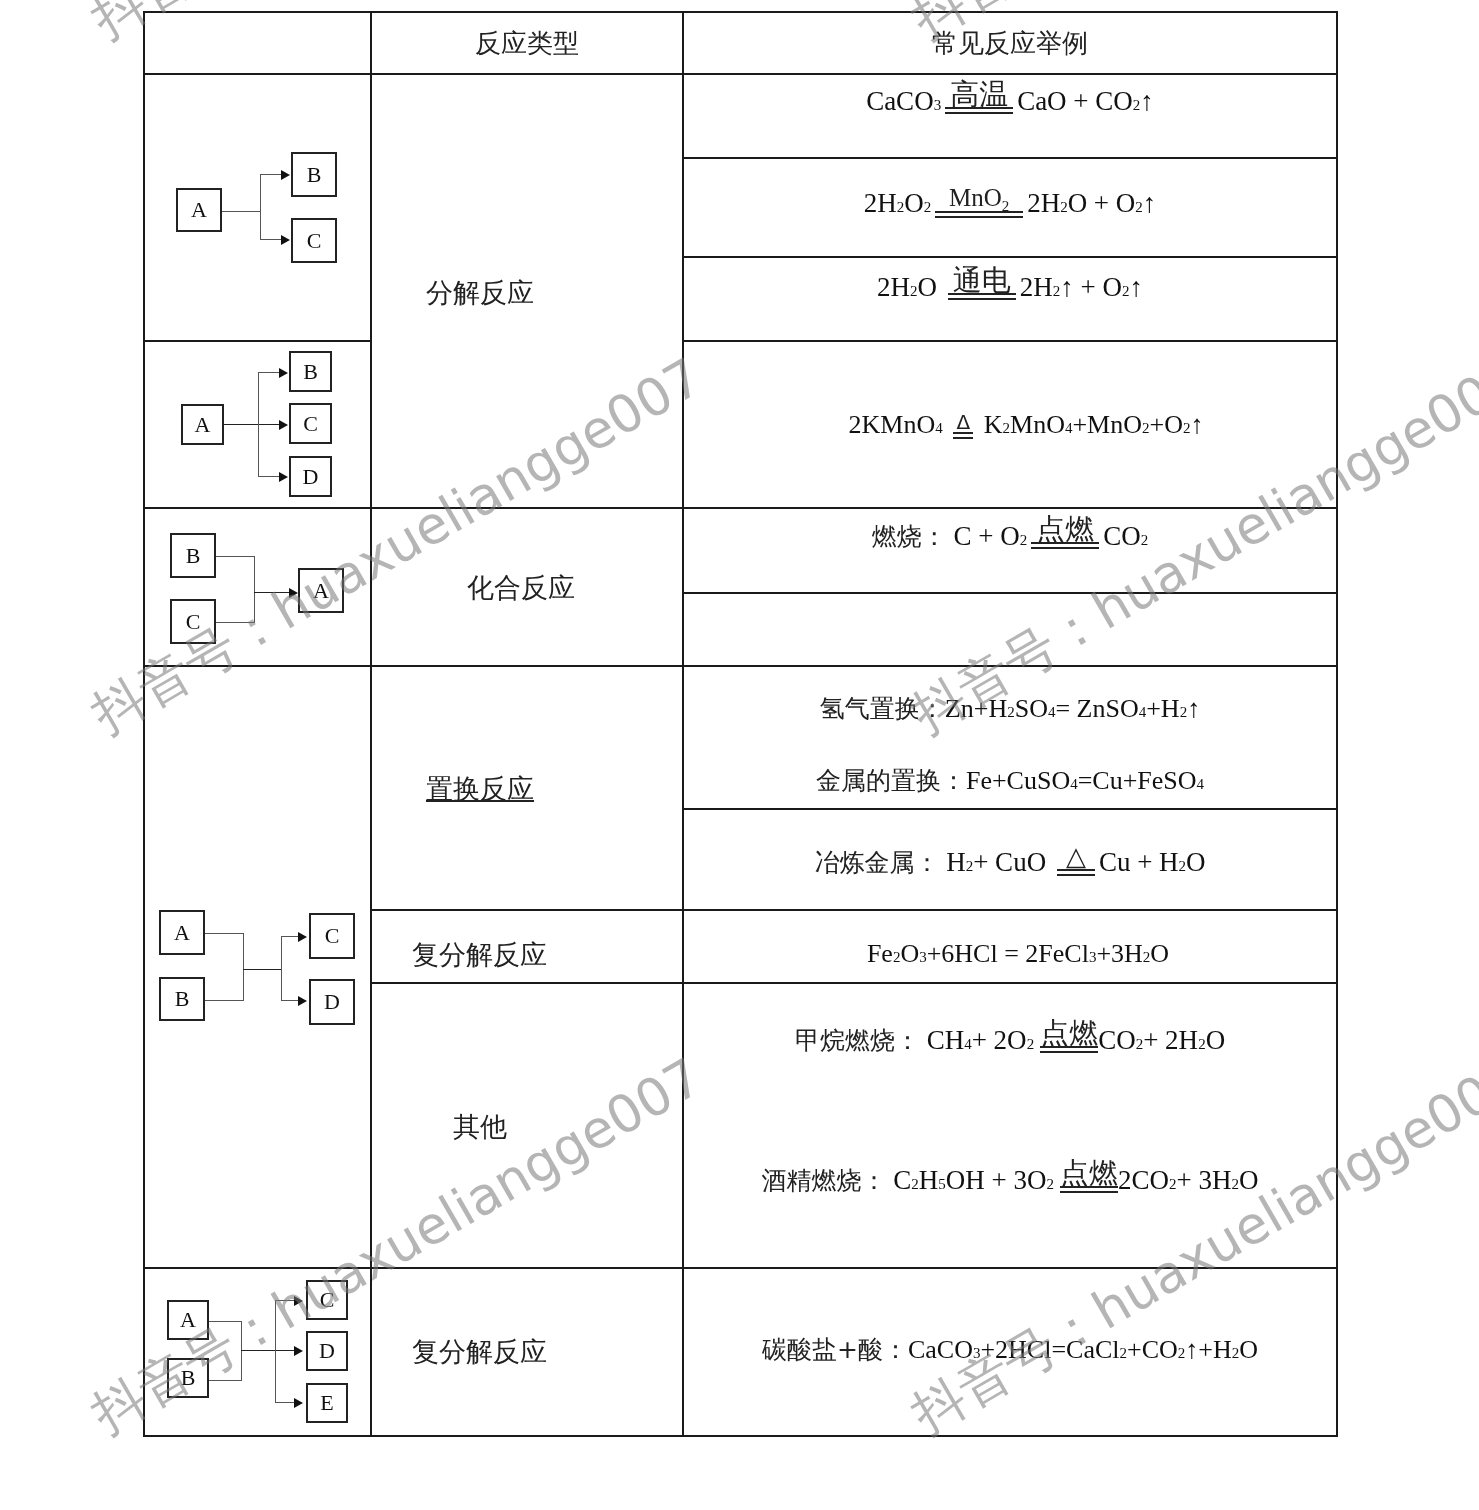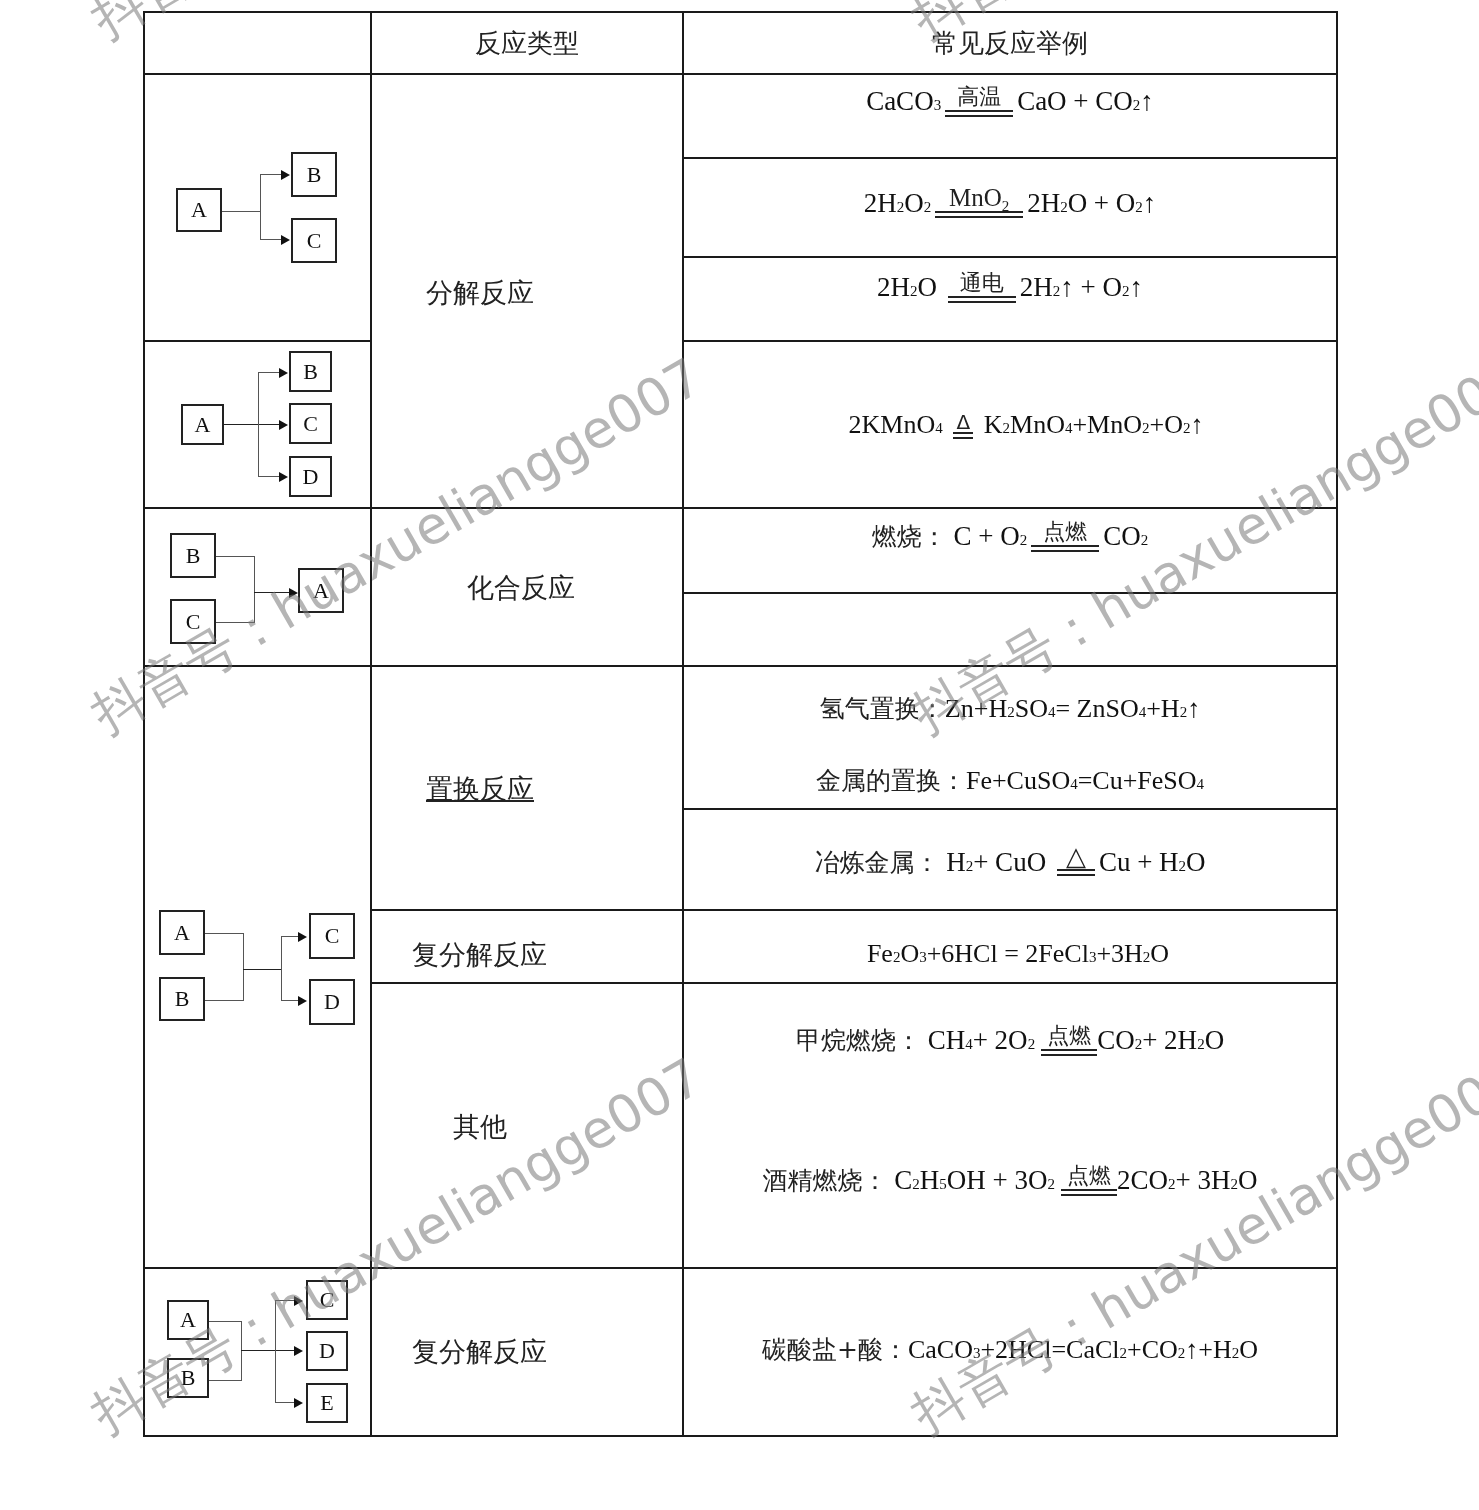--- a/index.html
+++ b/index.html
@@ -9,21 +9,21 @@
   .line { position: absolute; background: #1a1a1a; }
   .h { height: 2px; }
   .v { width: 2px; }
   .cell { position: absolute; display: flex; align-items: center; justify-content: center; box-sizing: border-box; }
   .hdr { font-family: "DejaVu Sans", "Liberation Sans", sans-serif; font-size: 26px; color: #222; }
   .type { font-family: "DejaVu Sans", "Liberation Sans", sans-serif; font-size: 27px; color: #222; position: absolute; white-space: nowrap; }
   .eq { font-size: 27px; white-space: nowrap; display: inline-flex; align-items: baseline; }
   .eq sub { font-size: 15px; vertical-align: -5px; line-height: 0; }
   .cn { font-family: "DejaVu Sans", "Liberation Sans", sans-serif; font-size: 25px; color: #222; }
   .cond { display: inline-flex; flex-direction: column; align-items: center; margin: 0 4px; position: relative; top: -6px; }
-  .cond .lbl { font-family: "DejaVu Sans", "Liberation Sans", sans-serif; font-size: 22px; line-height: 26px; color: #222; }
+  .cond .lbl { font-family: "DejaVu Sans", "Liberation Sans", sans-serif; font-size: 29px; line-height: 26px; color: #222; }
   .cond .lbl.latin { font-family: "Liberation Serif", serif; font-size: 25px; }
   .cond .bars { border-top: 2px solid #222; border-bottom: 2px solid #222; height: 3px; min-width: 68px; width: 100%; }
   .cond.small .bars { min-width: 36px; }
   .cond.small .lbl { font-size: 24px; }
   .eqline { position: absolute; left: 684px; width: 652px; display: flex; justify-content: center; }
   
   .diag { position: absolute; }
   .box { position: absolute; border: 2px solid #222; background: #fff; display: flex; align-items: center; justify-content: center;
          font-family: "Liberation Serif", serif; font-size: 22px; color: #111; box-sizing: border-box; }
   .wire { position: absolute; background: #555; }

